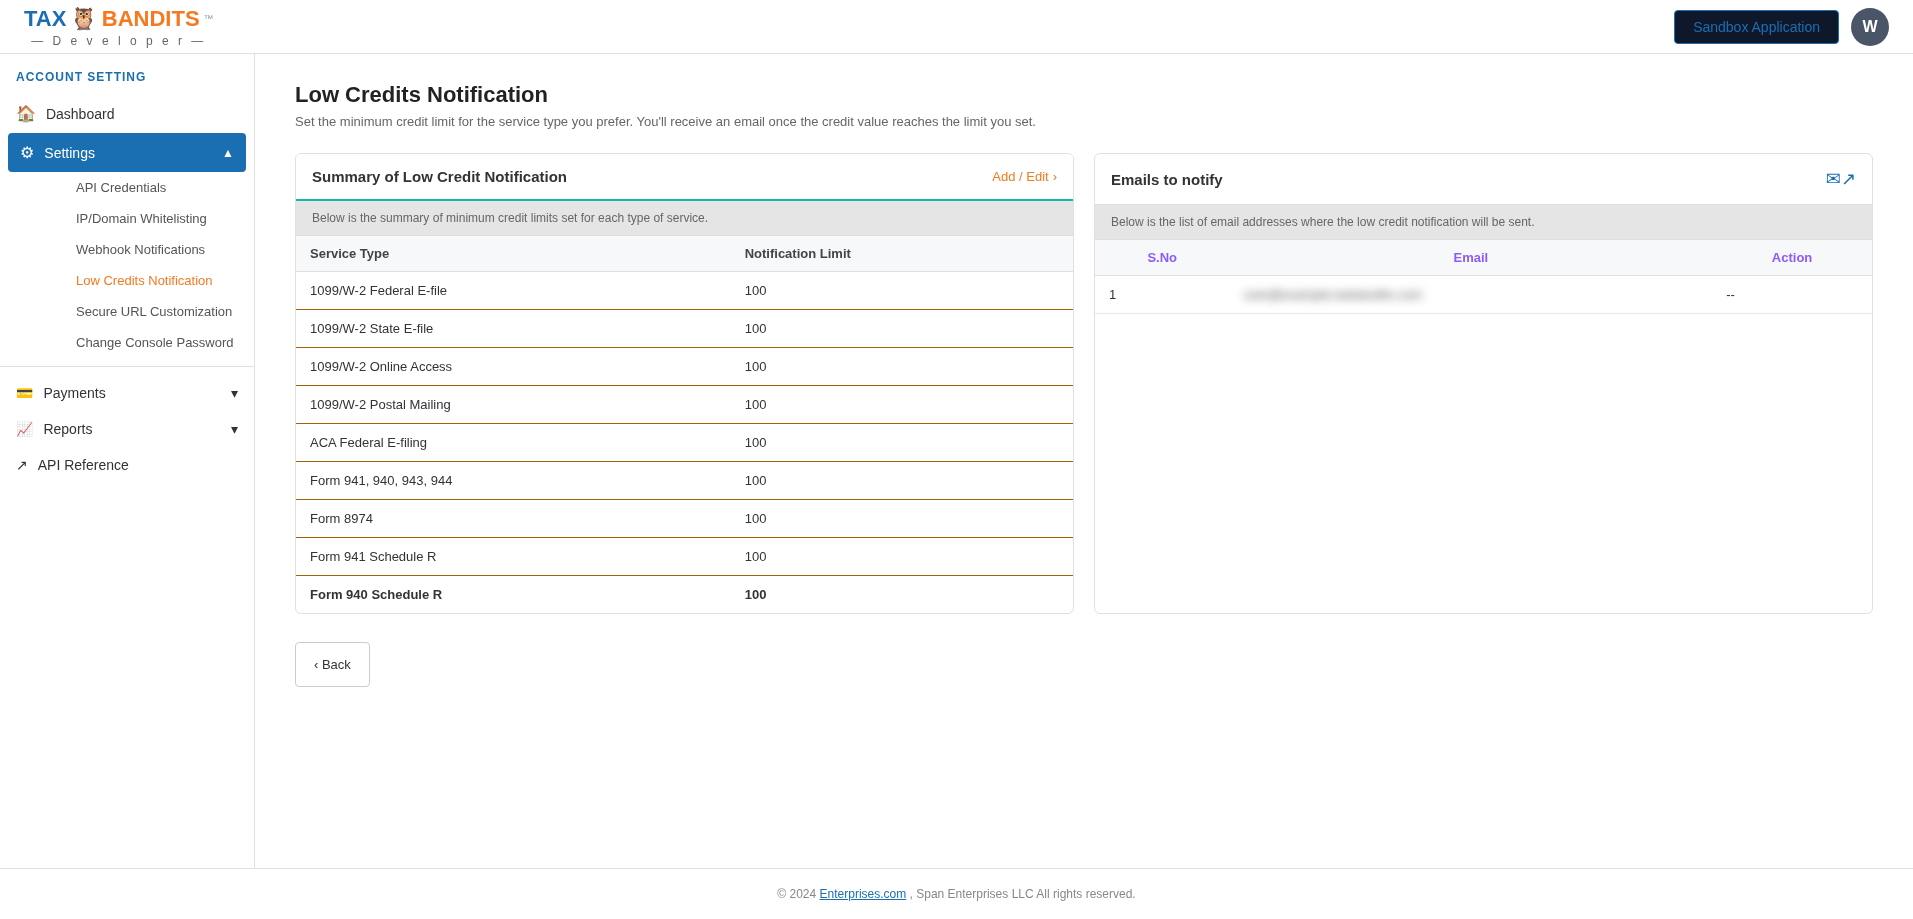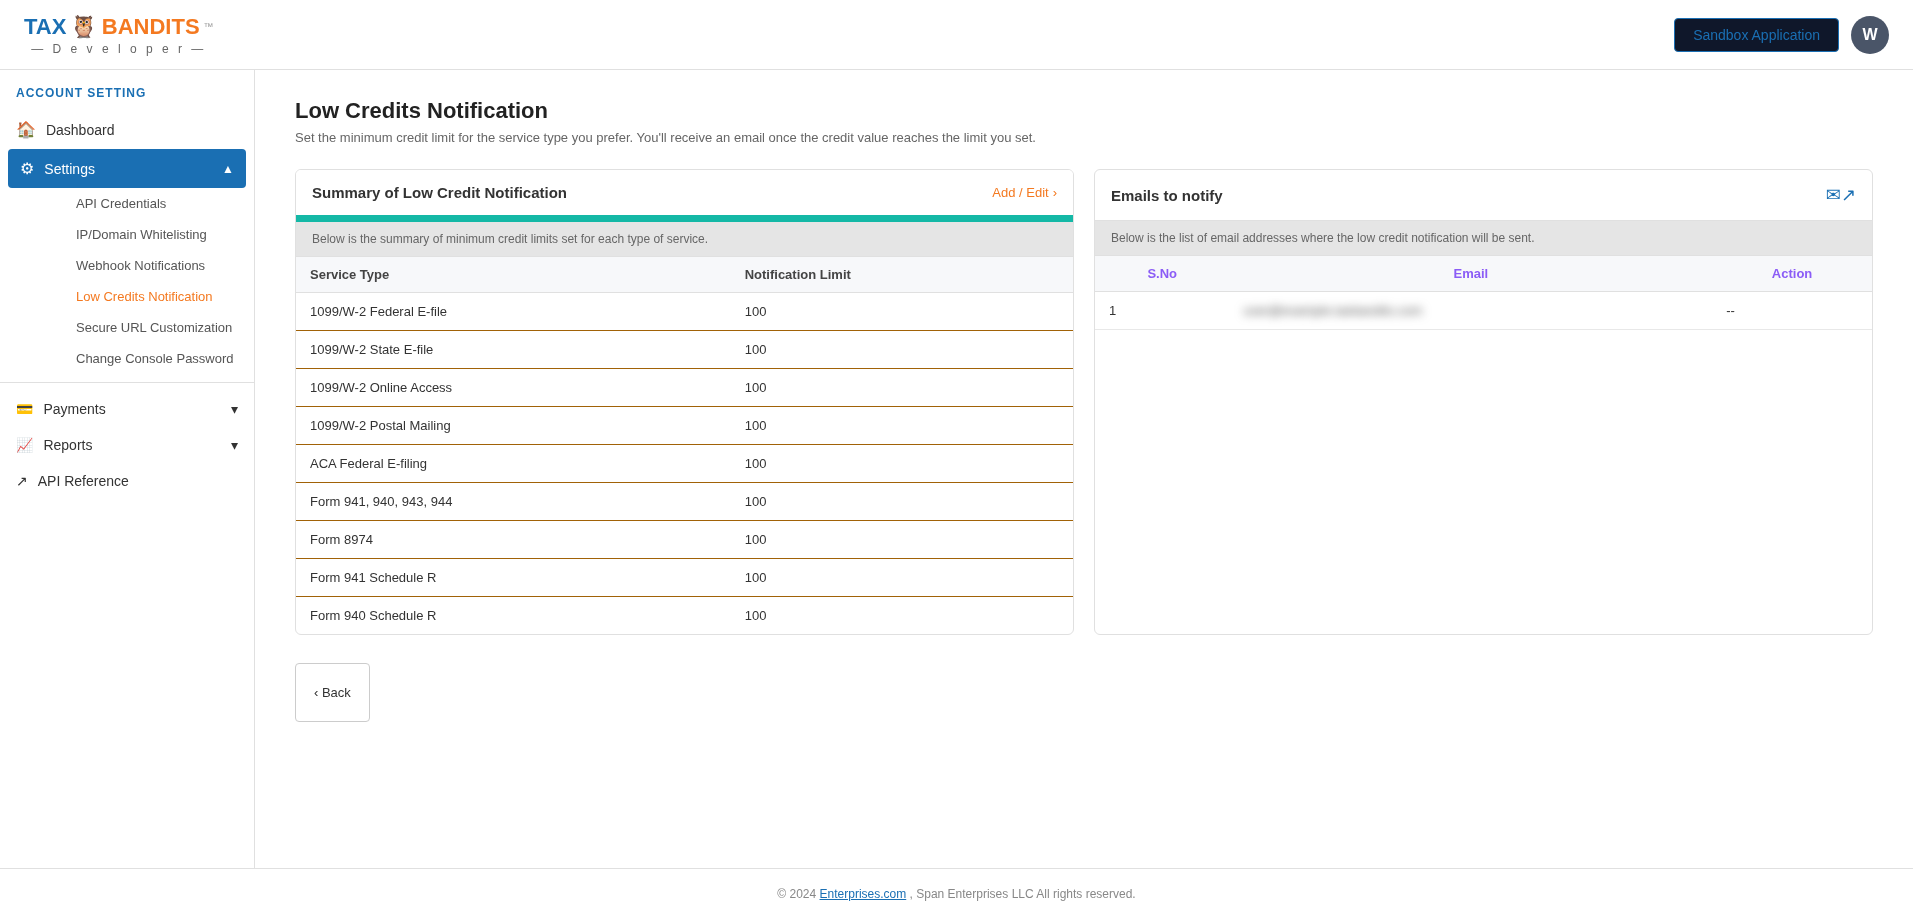--- a/index.html
+++ b/index.html
@@ -6,21 +6,21 @@
     body { font-family: Arial, sans-serif; font-size: 14px; color: #333; background: #fff; display: flex; flex-direction: column; min-height: 100vh; }
 
     
     .header {
       display: flex;
       align-items: center;
       justify-content: space-between;
       padding: 10px 24px;
       border-bottom: 1px solid #e0e0e0;
       background: #fff;
-      height: 70px;
+      height: 54px;
     }
     .logo-area {
       display: flex;
       flex-direction: column;
       align-items: center;
     }
     .logo-top {
       display: flex;
       align-items: center;
       gap: 4px;
@@ -142,21 +142,21 @@
       flex: 1;
       border: 1px solid #e0e0e0;
       border-radius: 6px;
       overflow: hidden;
     }
     .panel-header {
       display: flex;
       align-items: center;
       justify-content: space-between;
       padding: 14px 16px;
-      border-bottom: 7px solid #14b8a6;
+      border-bottom: 2px solid #14b8a6;
       background: #fff;
     }
     .panel-header-title {
       font-size: 15px;
       font-weight: bold;
       color: #333;
     }
     .add-edit-link {
       color: #f47920;
       font-size: 13px;
@@ -186,21 +186,21 @@
       color: #444;
       font-weight: 600;
       border-bottom: 1px solid #e0e0e0;
     }
     .credit-table td {
       padding: 11px 14px;
       font-size: 13px;
       color: #333;
       border-bottom: 1px solid #a16207;
     }
-    .credit-table tr:last-child td { border-bottom: none; }
+    .credit-table tr:last-child td { border-bottom: none; font-weight: bold; }
 
     
     .panel-right {
       flex: 1;
       border: 1px solid #e0e0e0;
       border-radius: 6px;
       overflow: hidden;
     }
     .panel-right-header {
       display: flex;
@@ -242,21 +242,21 @@
     .action-dash { color: #999; }
 
     
     .back-btn {
       display: inline-flex;
       align-items: center;
       gap: 6px;
       border: 1px solid #ccc;
       background: #fff;
       color: #333;
-      padding: 21px 18px;
+      padding: 14px 18px;
       border-radius: 4px;
       font-size: 13px;
       cursor: pointer;
       margin-top: 4px;
     }
 
     
     .footer {
       text-align: center;
       color: #888;

